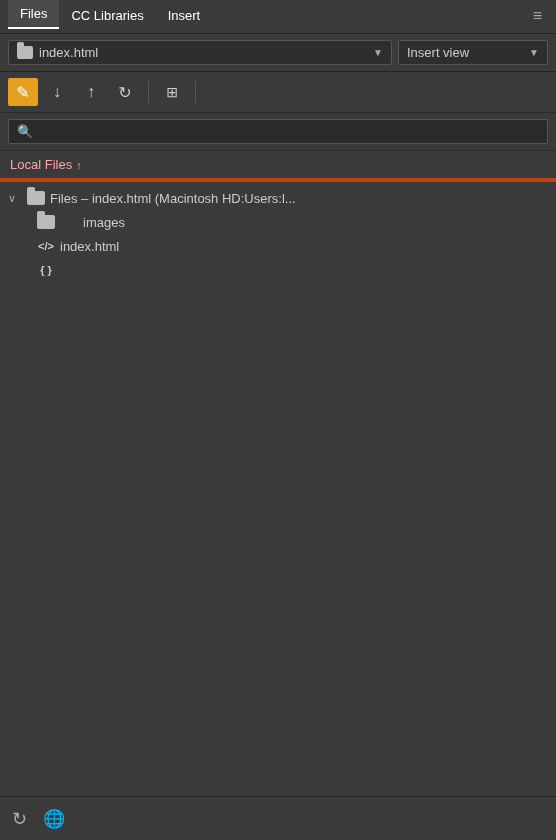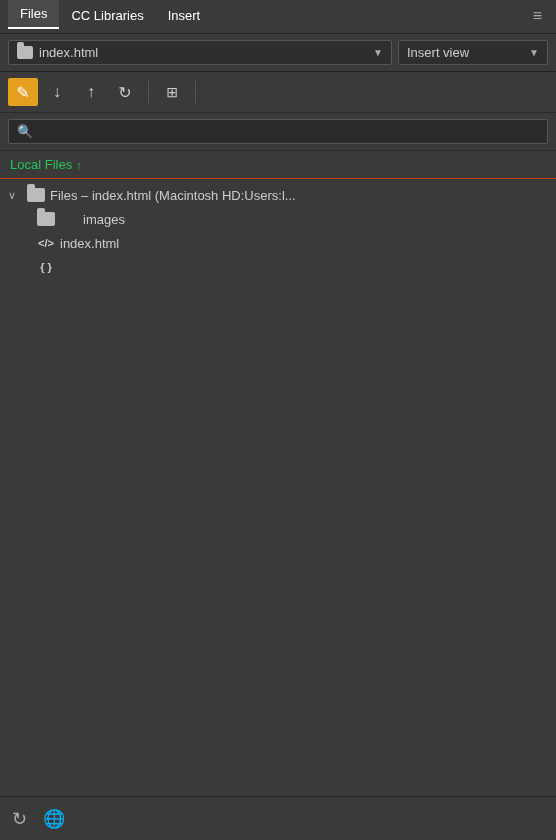--- a/index.html
+++ b/index.html
@@ -147,25 +147,25 @@
       outline: none;
       color: #ccc;
       font-size: 13px;
       width: 100%;
     }
 
     
     .local-files-header {
       padding: 6px 10px;
       font-size: 13px;
-      color: #22c55e;
+      color: #fca5a5;
       display: flex;
       align-items: center;
       gap: 4px;
-      border-bottom: 1px solid #c2410c;
+      border-bottom: 4px solid #c2410c;
       background: #3a3a3a;
     }
     .sort-arrow {
       font-size: 11px;
     }
 
     
     .file-tree {
       background: #3a3a3a;
       flex: 1;

